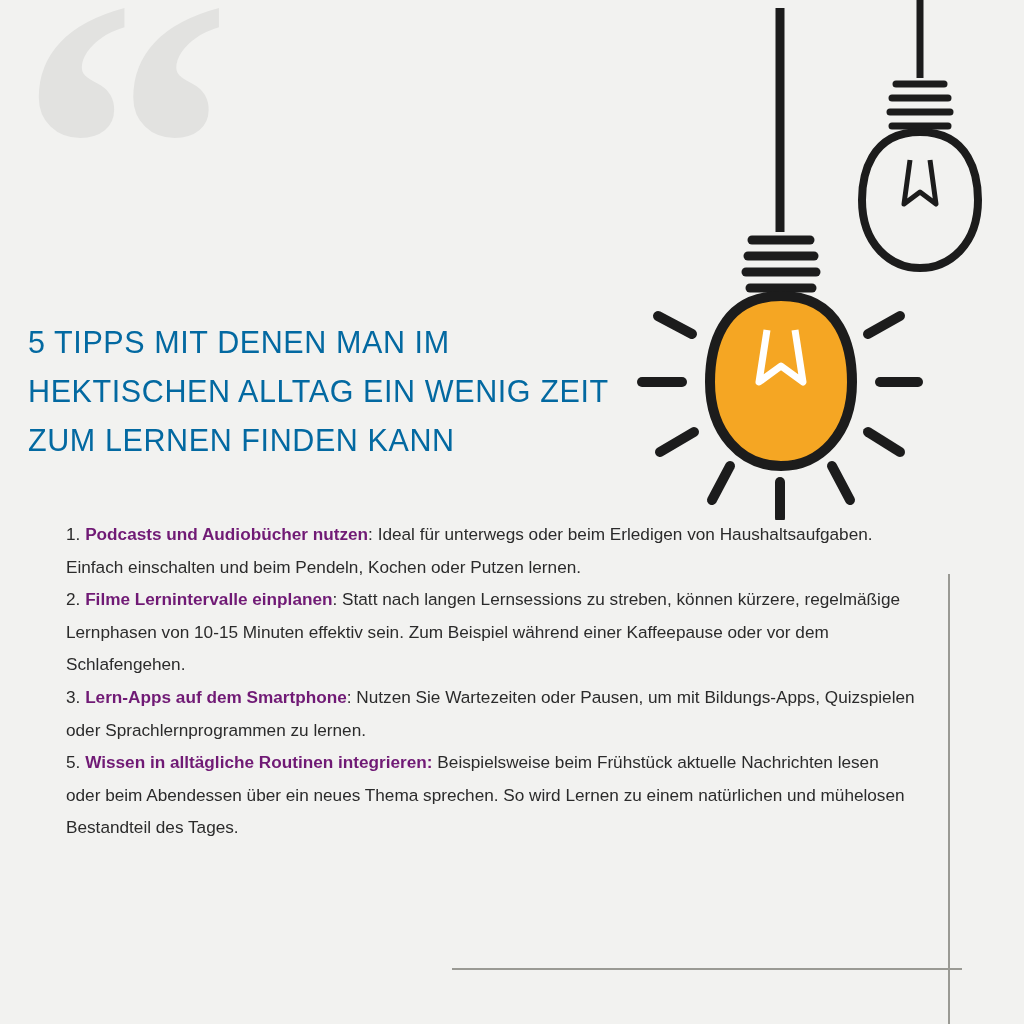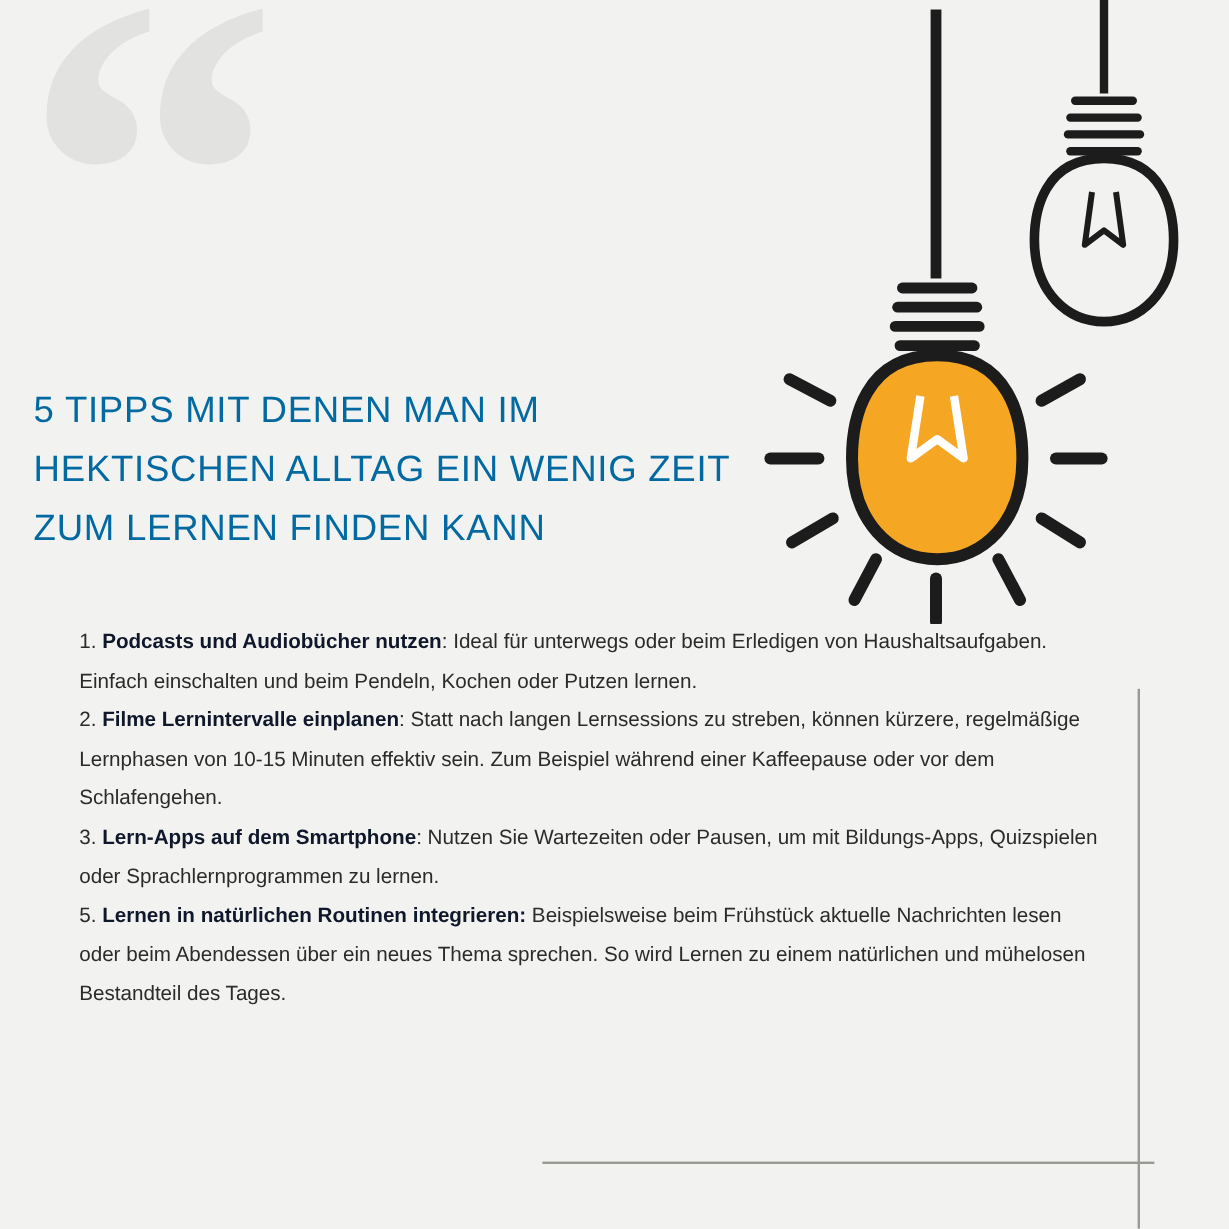--- a/index.html
+++ b/index.html
@@ -70,21 +70,21 @@
     width: 850px;
     font-size: 17.2px;
     line-height: 32.6px;
     color: #2b2b2b;
   }
   .tip {
     margin: 0 0 0 0;
   }
   .tip b {
     font-weight: 700;
-    color: #0f172a;
+    color: #701a75;
   }
 
   
   .rule-v {
     position: absolute;
     left: 948px;
     top: 574px;
     width: 2px;
     height: 450px;
     background: #9a9a94;
@@ -158,20 +158,20 @@
     <p class="tip">
       <span>2.</span>
       <b>Filme Lernintervalle einplanen</b><span>: Statt nach langen Lernsessions zu streben, können kürzere, regelmäßige Lernphasen von 10-15 Minuten effektiv sein. Zum Beispiel während einer Kaffeepause oder vor dem Schlafengehen.</span>
     </p>
     <p class="tip">
       <span>3.</span>
       <b>Lern-Apps auf dem Smartphone</b><span>: Nutzen Sie Wartezeiten oder Pausen, um mit Bildungs-Apps, Quizspielen oder Sprachlernprogrammen zu lernen.</span>
     </p>
     <p class="tip">
       <span>5.</span>
-      <b>Lernen in natürlichen Routinen integrieren:</b><span> Beispielsweise beim Frühstück aktuelle Nachrichten lesen oder beim Abendessen über ein neues Thema sprechen. So wird Lernen zu einem natürlichen und mühelosen Bestandteil des Tages.</span>
+      <b>Wissen in alltägliche Routinen integrieren:</b><span> Beispielsweise beim Frühstück aktuelle Nachrichten lesen oder beim Abendessen über ein neues Thema sprechen. So wird Lernen zu einem natürlichen und mühelosen Bestandteil des Tages.</span>
     </p>
   </div>
 
   <div class="rule-v"></div>
   <div class="rule-h"></div>
 
 </div>
 
 </body></html>

